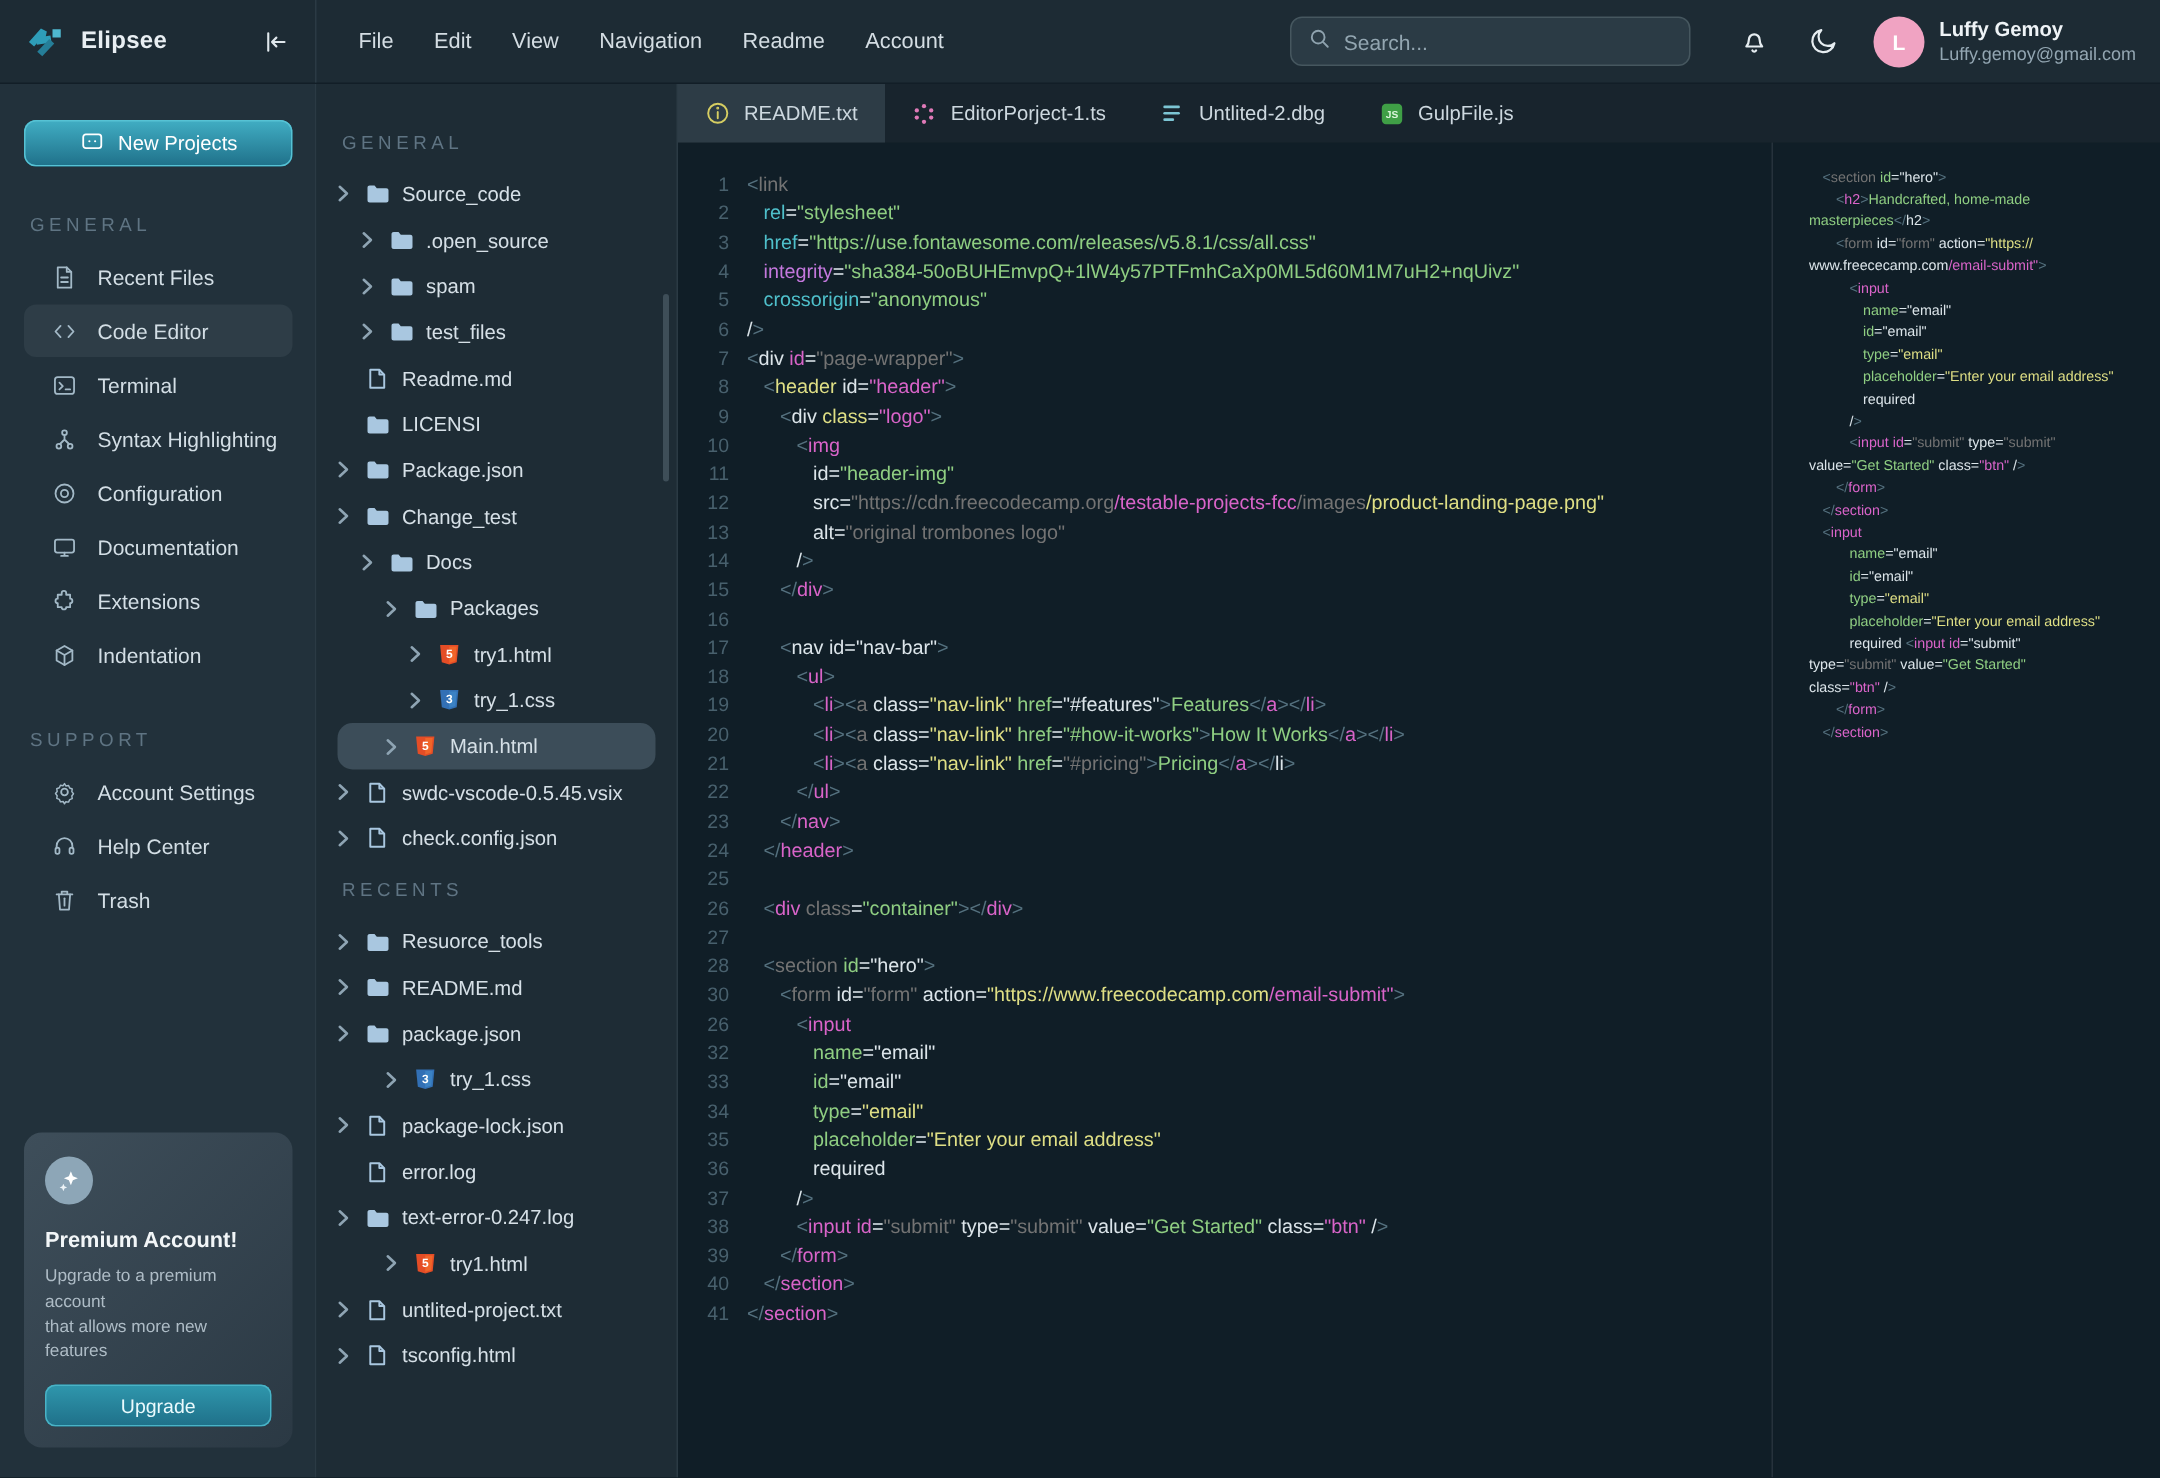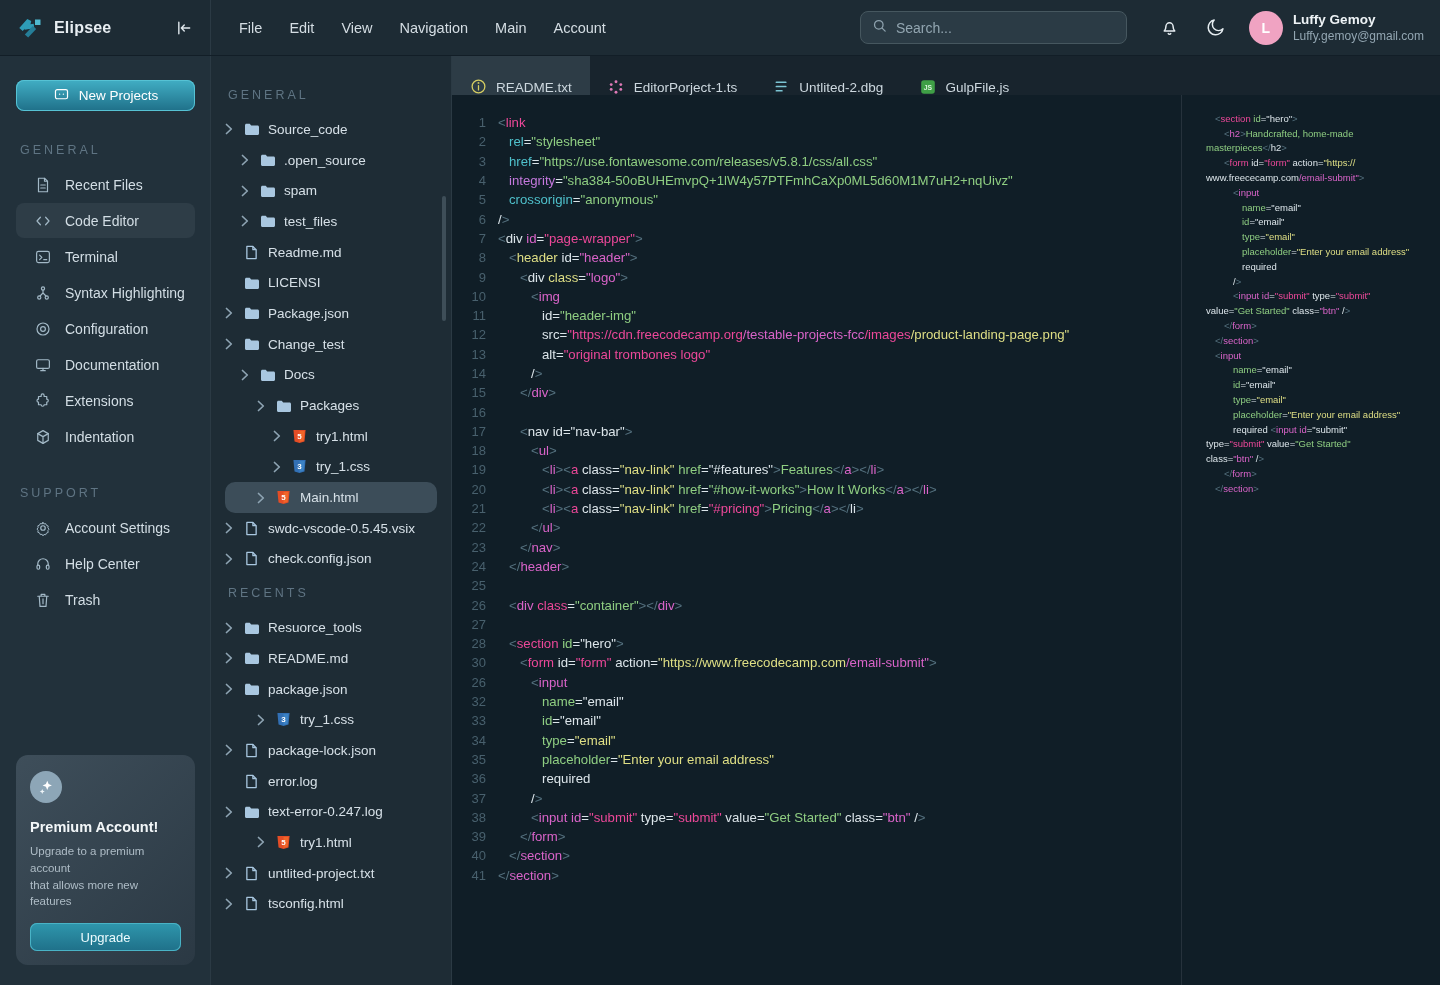--- a/index.html
+++ b/index.html
@@ -62,36 +62,36 @@
   .tree-row { height:30.7px; display:flex; align-items:center; gap:8px; cursor:pointer; color:#d6e0e7;
     font-size:13.5px; }
   .tree-row .chev { width:10px; height:12px; flex:0 0 10px; display:flex; align-items:center; }
   .tree-row .fic { width:17px; height:17px; flex:0 0 17px; display:flex; align-items:center; justify-content:center; }
   .tree-row.selected { background:#3c4d59; border-radius:10px; margin-right:14px; }
   .exp-scrollbar { position:absolute; right:5px; top:140px; width:4px; height:125px; background:#3e4e58; border-radius:2px; }
 
   
   .editor-region { flex:1; display:flex; flex-direction:column; min-width:0; background:#101e27; }
   .tabbar { height:39px; flex:0 0 39px; background:#18242d; display:flex; align-items:stretch; }
-  .tab { display:flex; align-items:flex-end; gap:9px; padding:0 18px; font-size:13.5px; color:#cdd8df; cursor:pointer; }
+  .tab { display:flex; align-items:center; gap:9px; padding:0 18px; font-size:13.5px; color:#cdd8df; cursor:pointer; }
   .tab.active { background:#2d3c46; }
   .tab .tic { width:17px; height:17px; display:flex; align-items:center; justify-content:center; }
 
   .editor-split { flex:1; display:flex; min-height:0; }
   .code-pane { flex:1; padding-top:18px; overflow:hidden; }
   .code-line { display:flex; height:19.3px; align-items:center; font-size:13.2px; }
   .ln { width:34px; text-align:right; color:#48606d; flex:0 0 34px; margin-right:12px; font-size:13px; }
   .lc { white-space:pre; }
 
   .minimap { width:259px; flex:0 0 259px; border-left:1px solid #26323c; padding:16px 0 0 24px; overflow:hidden;
     cursor:pointer; }
   .mm-line { height:14.8px; font-size:9.5px; white-space:pre; display:flex; align-items:center; }
 
   
-  .tk-p { color:#54707e; } .tk-w { color:#dce5ea; } .tk-b { color:#ec4899;text-align:center; }
+  .tk-p { color:#54707e; } .tk-w { color:#dce5ea; } .tk-b { color:#737373;text-align:center; }
   .tk-t { color:#4fc0cb; } .tk-g { color:#8fce82; } .tk-y { color:#dfdf85; }
   .tk-m { color:#d964c9; } .tk-m2 { color:#c478dd; }
 </style>
 </head>
 <body>
 
 <div class="app">
 
   <div class="topbar">
     <div class="logo-zone">
@@ -107,21 +107,21 @@
         <svg viewBox="0 0 24 24" width="20" height="20" fill="none" stroke="#dfe7ec" stroke-width="1.7" stroke-linecap="round" stroke-linejoin="round">
           <path d="M7 5v14M20 12H10M13.5 8.5L10 12l3.5 3.5"></path>
         </svg>
       </span>
     </div>
     <div class="menus">
         <div class="menu-item">File</div>
         <div class="menu-item">Edit</div>
         <div class="menu-item">View</div>
         <div class="menu-item">Navigation</div>
-        <div class="menu-item">Main</div>
+        <div class="menu-item">Readme</div>
         <div class="menu-item">Account</div>
       </div>
     <div class="top-right">
       <div class="searchbox">
         <span>
           <svg viewBox="0 0 24 24" width="17" height="17" fill="none" stroke="#8ea2ae" stroke-width="1.8" stroke-linecap="round">
             <circle cx="11" cy="11" r="6"></circle>
               <path d="M15.7 15.7L20 20"></path>
           </svg>
         </span>

